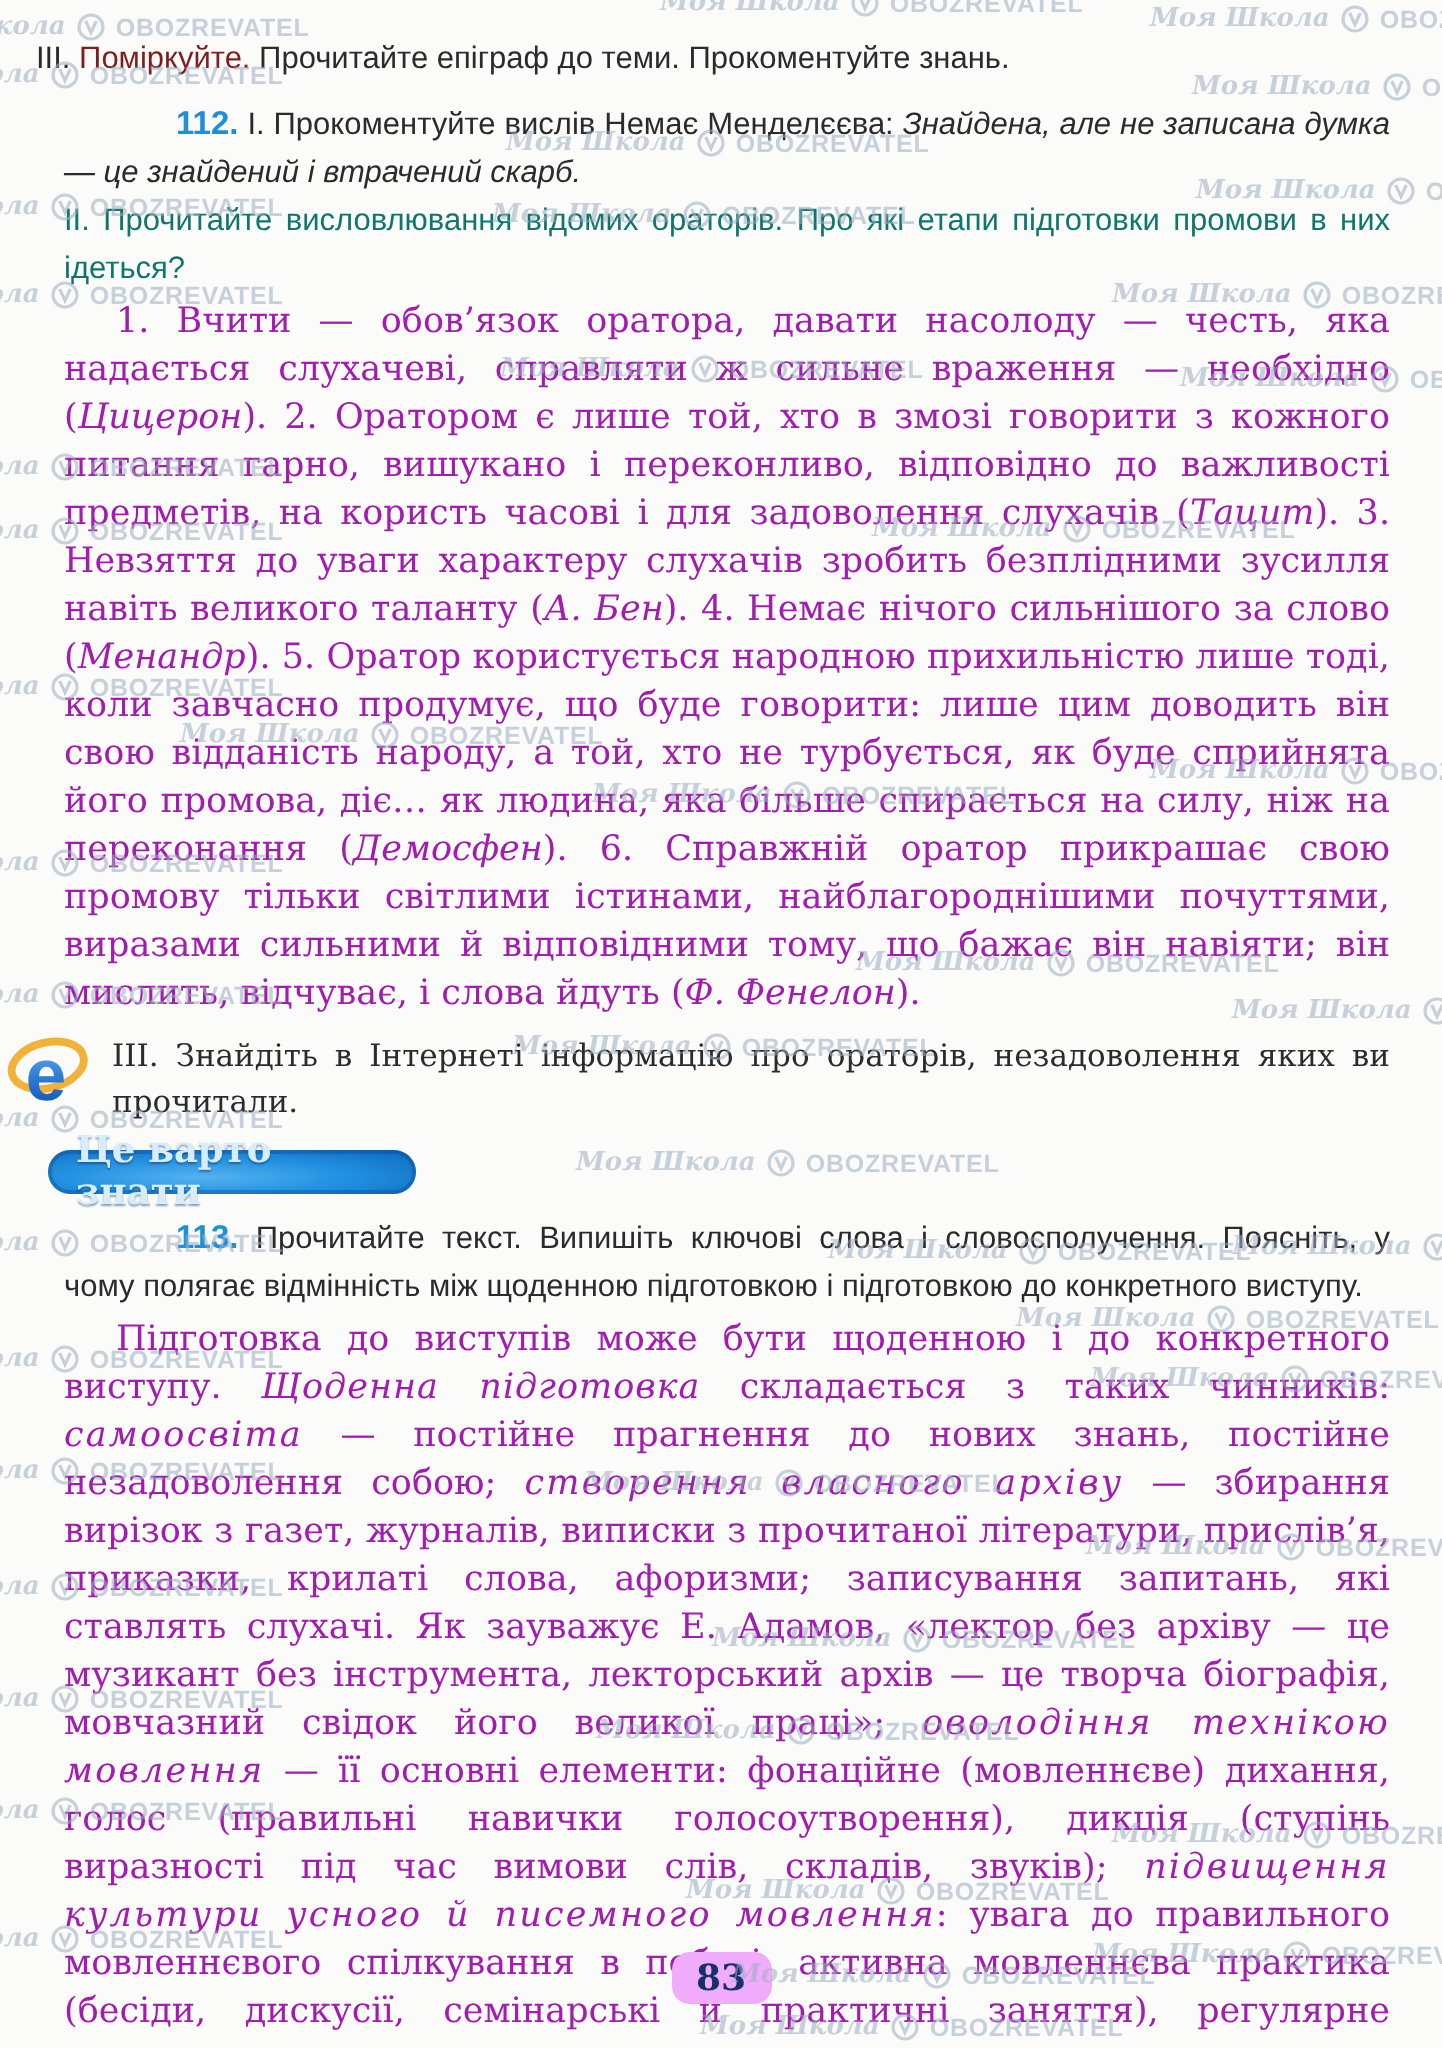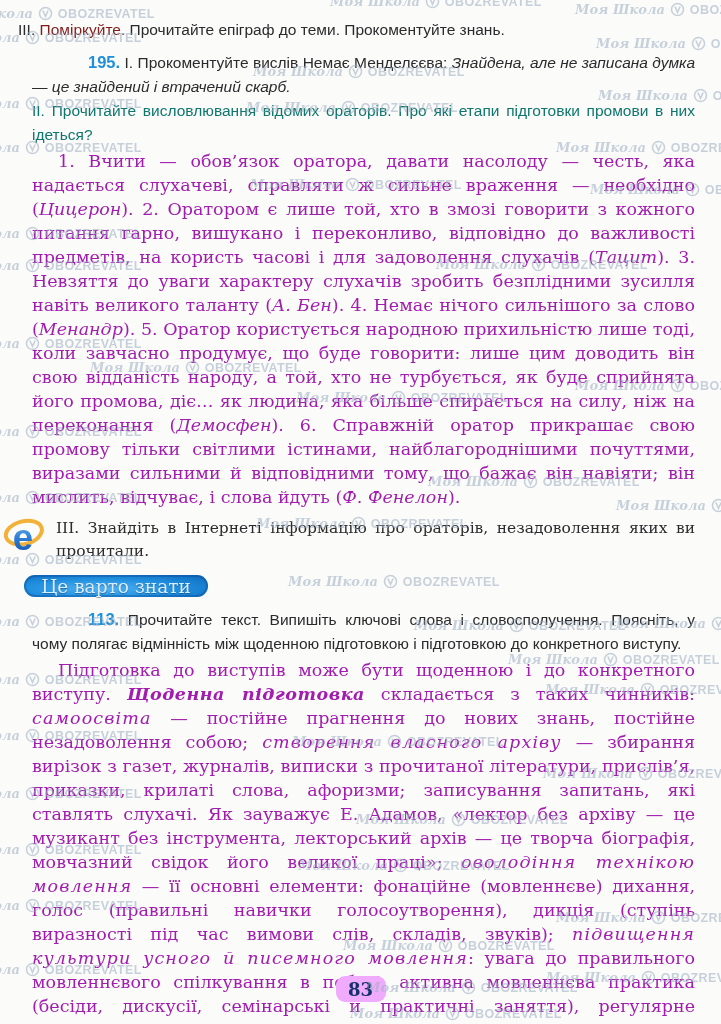--- a/index.html
+++ b/index.html
@@ -19,35 +19,35 @@
   
   .ex-intro{font-size:15.5px;line-height:24px;text-align:justify;margin:0;text-indent:56px;color:#2b2b2e;}
   .ex-part2{font-size:15.5px;line-height:24px;text-align:justify;margin:0;color:#0f766e;}
   .ex-num{color:#1e8fd9;font-weight:bold;font-size:16.5px;}
 
   
   .serif-par{font-size:17.5px;line-height:24px;text-align:justify;margin:2px 0 0 0;text-indent:26px;color:#a21caf;}
   .seg-n{}
   .seg-i{font-style:italic;}
   .seg-it{font-style:italic;letter-spacing:1.1px;}
-  .seg-bi{font-style:italic;font-weight:bold;letter-spacing:.5px;}
+  .seg-bi{font-style:italic;font-weight:normal;letter-spacing:.5px;}
 
   
   .inet{position:relative;margin:8px 0 0 0;padding-left:24px;min-height:46px;}
   .inet-icon{position:absolute;left:-30px;top:-2px;width:42px;height:44px;}
   .inet-text{font-size:15.5px;line-height:23px;text-align:justify;color:#2b2b2e;}
 
   
   .banner{
     margin:12px 0 10px -8px;width:156px;height:22px;
     border-radius:16px;
     background:radial-gradient(ellipse at 42% 62%, #54b2f0 0%, #2190e0 48%, #0c66ba 100%);
     box-shadow:inset 0 0 0 2px rgba(8,70,140,.35);
     display:flex;align-items:center;justify-content:center;
-    color:#d7edfc;font-weight:normal;font-size:18.5px;
+    color:#d7edfc;font-weight:bold;font-size:18.5px;
     text-shadow:0 1px 1px rgba(5,45,100,.45);
     padding:0 14px;
   }
 
   
   .page-badge{
     position:absolute;z-index:1;left:50%;top:976px;transform:translateX(-50%);
     background:#f0abfc;color:#15306b;border-radius:9px;
     min-width:50px;height:26px;display:flex;align-items:center;justify-content:center;
     font-weight:bold;font-size:18px;
@@ -65,21 +65,21 @@
 </style>
 </head>
 <body>
 
 <div class="page">
 
   <div class="content">
 
     <div class="think-line sans"><span>III.</span> <span class="accent">Поміркуйте.</span><span> Прочитайте епіграф до теми. Прокоментуйте знань.</span></div>
 
-    <p class="ex-intro sans"><span class="ex-num">195.</span><span> І. Прокоментуйте вислів Немає Менделєєва: </span><i>Знайдена, але не записана думка — це знайдений і втрачений скарб.</i></p>
+    <p class="ex-intro sans"><span class="ex-num">112.</span><span> І. Прокоментуйте вислів Немає Менделєєва: </span><i>Знайдена, але не записана думка — це знайдений і втрачений скарб.</i></p>
 
     <p class="ex-part2 sans">ІІ. Прочитайте висловлювання відомих ораторів. Про які етапи підготовки промови в них ідеться?</p>
 
     <p class="serif-par"><span class="seg-n">1. Вчити — обов’язок оратора, давати насолоду — честь, яка надається слухачеві, справляти ж сильне враження — необхідно (</span><span class="seg-i">Цицерон</span><span class="seg-n">). 2. Оратором є лише той, хто в змозі говорити з кожного питання гарно, вишукано і переконливо, відповідно до важливості предметів, на користь часові і для задоволення слухачів (</span><span class="seg-i">Тацит</span><span class="seg-n">). 3. Невзяття до уваги характеру слухачів зробить безплідними зусилля навіть великого таланту (</span><span class="seg-i">А. Бен</span><span class="seg-n">). 4. Немає нічого сильнішого за слово (</span><span class="seg-i">Менандр</span><span class="seg-n">). 5. Оратор користується народною прихильністю лише тоді, коли завчасно продумує, що буде говорити: лише цим доводить він свою відданість народу, а той, хто не турбується, як буде сприйнята його промова, діє… як людина, яка більше спирається на силу, ніж на переконання (</span><span class="seg-i">Демосфен</span><span class="seg-n">). 6. Справжній оратор прикрашає свою промову тільки світлими істинами, найблагороднішими почуттями, виразами сильними й відповідними тому, що бажає він навіяти; він мислить, відчуває, і слова йдуть (</span><span class="seg-i">Ф. Фенелон</span><span class="seg-n">).</span></p>
 
     <div class="inet">
       <span class="inet-icon">
         <svg width="42" height="44" viewBox="0 0 48 50">
           <defs>
             <linearGradient id="eg" x1="0" y1="0" x2="0" y2="1">

